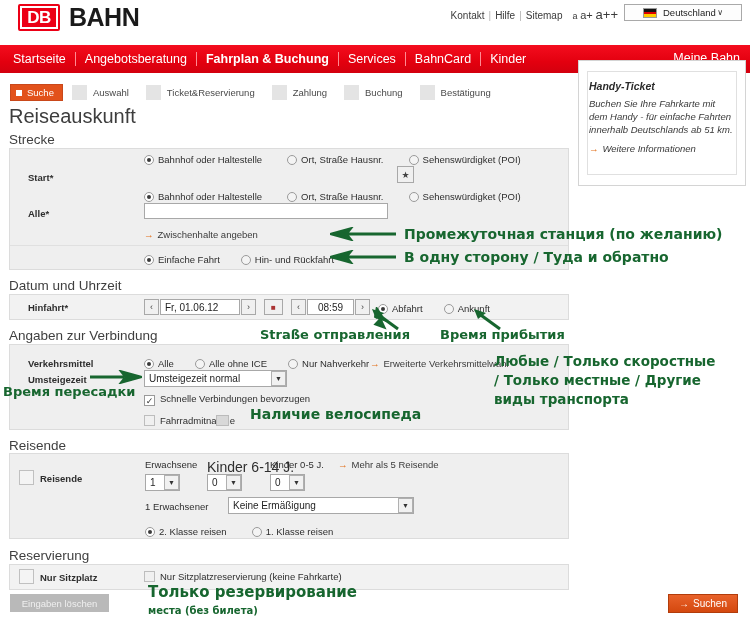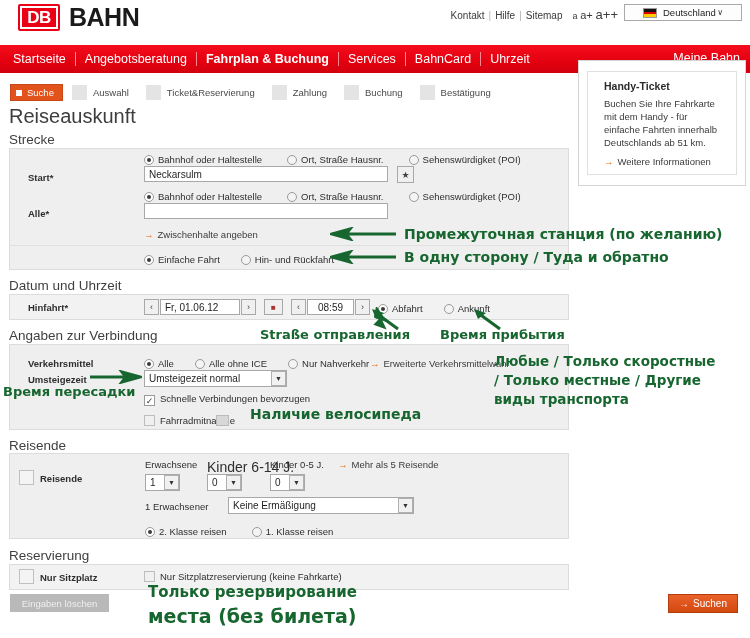--- a/index.html
+++ b/index.html
@@ -106,21 +106,21 @@
   }
   .arrowlink { position:absolute; font-size:9.5px; color:#3b3b3b; white-space:nowrap; }
   .arrowlink .ar { color:#e2711d; margin-right:4px; }
 
   
   .mini-ico { position:absolute; width:15px; height:15px; border:1px solid #c0c0c0; background:#f4f4f4; }
   .mini-ico.bike { width:13px; height:11px; background:#d8d8d8; border:1px solid #bbb; }
 
   
   .handy-out { position:absolute; left:578px; top:60px; width:168px; height:126px; background:#fff; border:1px solid #d4d4d4; }
-  .handy-in { position:absolute; left:8px; top:10px; width:150px; height:104px; border:1px solid #e0e0e0; background:#fff; padding:8px 16px; }
+  .handy-in { position:absolute; left:8px; top:10px; width:150px; height:104px; border:1px solid #e0e0e0; background:#fff; padding:8px 1px;font-style:italic; }
   .handy-title { font-size:10.5px; font-weight:bold; color:#2b2b2b; margin-bottom:5px; }
   .handy-body { font-size:9.5px; color:#3a3a3a; line-height:13px; }
   .handy-link { font-size:9.5px; color:#3a3a3a; margin-top:7px; }
   .handy-link .ar { color:#e2711d; margin-right:4px; }
 
   
   .btn-clear {
     position:absolute; left:10px; top:594px; width:99px; height:18px;
     background:#b9b9b9; color:#efefef; font-size:9.5px;
     display:flex; align-items:center; justify-content:center;
@@ -169,21 +169,21 @@
       <a class="nl" href="#">Startseite</a>
       <span class="vsep"></span>
       <a class="nl" href="#">Angebotsberatung</a>
       <span class="vsep"></span>
       <a class="nl active" href="#">Fahrplan &amp; Buchung</a>
       <span class="vsep"></span>
       <a class="nl" href="#">Services</a>
       <span class="vsep"></span>
       <a class="nl" href="#">BahnCard</a>
       <span class="vsep"></span>
-      <a class="nl" href="#">Uhrzeit</a>
+      <a class="nl" href="#">Kinder</a>
     </div>
     <div class="meinebahn">Meine Bahn</div>
   </div>
 
   <div class="steps">
     <div class="step active">
       <span class="sq"></span>
       <span>Suche</span>
     </div>
     <div class="step inactive">
@@ -222,21 +222,20 @@
 
   <div class="sec-h" style="left:9px; top:132px;">Strecke</div>
   <div class="panel" style="left:9px; top:148px; width:560px; height:122px;"></div>
 
   <div class="lbl" style="left:28px; top:172px;">Start*</div>
   <div style="position:absolute; left:144px; top:153px; white-space:nowrap;">
     <label class="rlbl"><span class="radio on"></span><span>Bahnhof oder Haltestelle</span></label>
     <label class="rlbl" style="margin-left:22px;"><span class="radio off"></span><span>Ort, Straße Hausnr.</span></label>
     <label class="rlbl" style="margin-left:22px;"><span class="radio off"></span><span>Sehenswürdigket (POI)</span></label>
   </div>
-  <div class="txtin" style="left:144px; top:166px; width:244px;">Neckarsulm</div>
   <div class="smbtn" style="left:397px; top:166px; width:17px; height:17px;">
     <span>★</span>
   </div>
 
   <div class="lbl" style="left:28px; top:208px;">Alle*</div>
   <div style="position:absolute; left:144px; top:190px; white-space:nowrap;">
     <label class="rlbl"><span class="radio on"></span><span>Bahnhof oder Haltestelle</span></label>
     <label class="rlbl" style="margin-left:22px;"><span class="radio off"></span><span>Ort, Straße Hausnr.</span></label>
     <label class="rlbl" style="margin-left:22px;"><span class="radio off"></span><span>Sehenswürdigket (POI)</span></label>
   </div>
@@ -398,15 +397,15 @@
   </div>
   <div class="anno" style="left:3px; top:384px; font-size:13px;">Время пересадки</div>
 
   <div class="anno" style="left:494px; top:353px; font-size:13.5px;">Любые / Только скоростные</div>
   <div class="anno" style="left:494px; top:372px; font-size:13.5px;">/ Только местные / Другие</div>
   <div class="anno" style="left:494px; top:391px; font-size:13.5px;">виды транспорта</div>
 
   <div class="anno" style="left:250px; top:406px; font-size:14px;">Наличие велосипеда</div>
 
   <div class="anno" style="left:148px; top:583px; font-size:15px;">Только резервирование</div>
-  <div class="anno" style="left:148px; top:605px; font-size:19px;">места (без билета)</div>
+  <div class="anno" style="left:148px; top:605px; font-size:10px;">места (без билета)</div>
 
 </div>
 
 </body></html>

